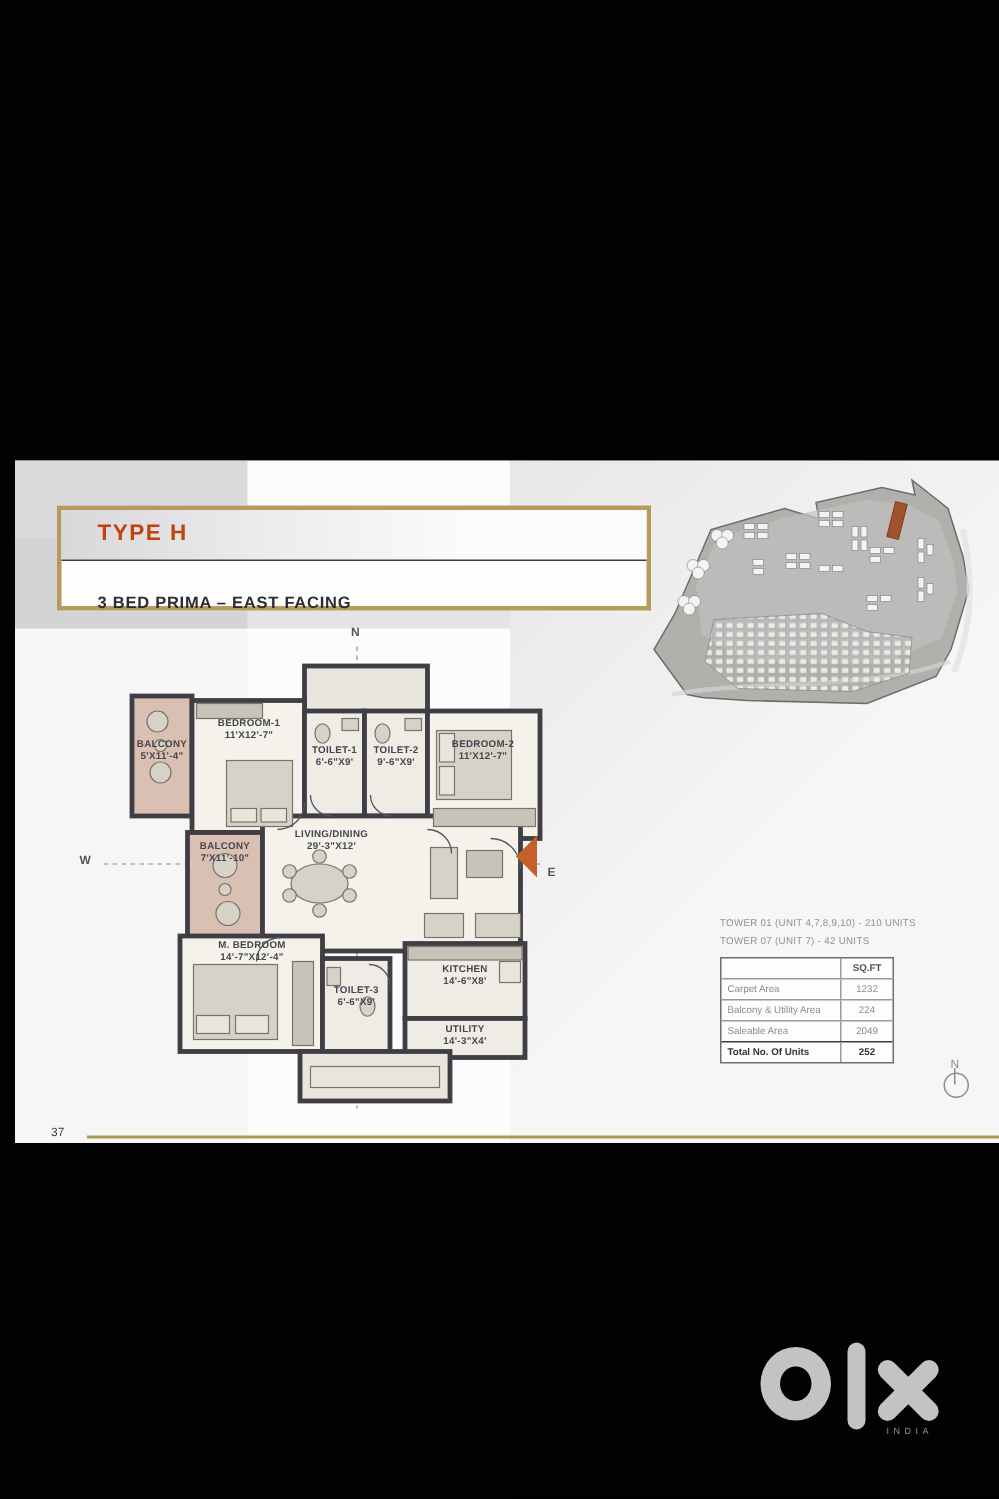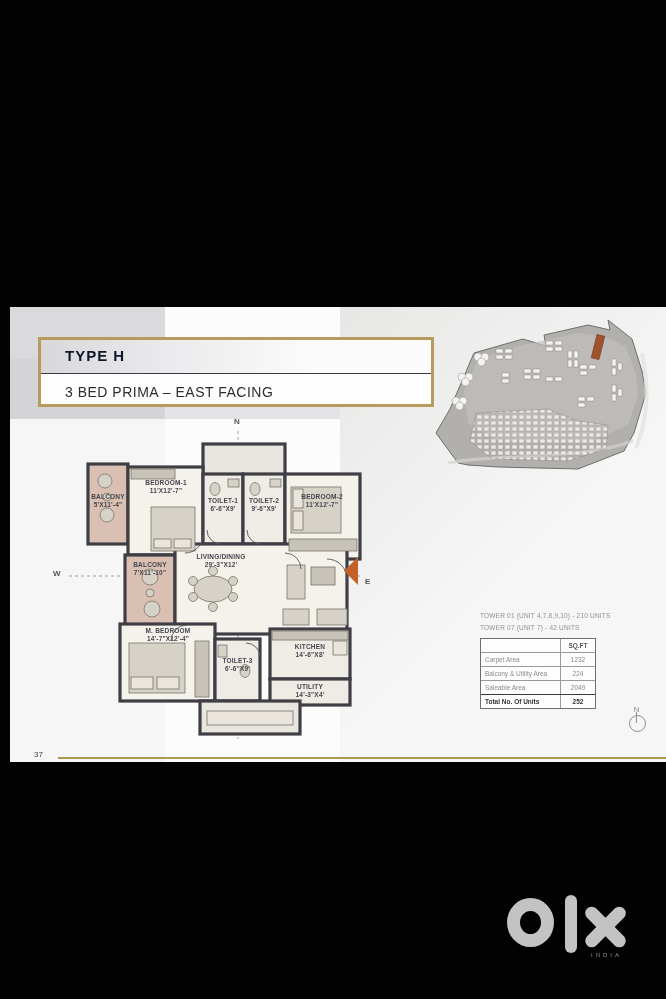--- a/index.html
+++ b/index.html
@@ -10,22 +10,22 @@
   .page{position:absolute;left:10px;top:307px;width:656px;height:455px;background:#f6f6f6;overflow:hidden;}
   .tile{position:absolute;pointer-events:none;}
   .t1{left:0;top:0;width:155px;height:112px;background:#dadadc;}
   .t2{left:155px;top:0;width:175px;height:455px;background:rgba(255,255,255,.65);}
   .t3{left:0;top:52px;width:330px;height:60px;background:rgba(208,208,211,.55);}
   .t4{left:330px;top:0;width:326px;height:455px;background:linear-gradient(135deg,rgba(215,213,210,.45),rgba(246,246,246,0) 55%);}
 
   
   .hbox{position:absolute;left:28px;top:30px;width:390px;height:64px;border:3px solid #b69a5e;background:#fdfdfd;}
   .hbox .toprow{position:absolute;left:0;top:0;right:0;height:33px;background:linear-gradient(90deg,#d8d8da 0%,#ececee 35%,#fbfbfb 70%);border-bottom:1px solid #3a3a40;}
-  .type-title{position:absolute;left:24px;top:7px;font-size:15px;letter-spacing:1px;color:#0f172a;font-weight:bold;}
-  .subtitle{position:absolute;left:24px;top:44px;font-size:14px;letter-spacing:.5px;color:#2c2c33;font-weight:normal;}
+  .type-title{position:absolute;left:24px;top:7px;font-size:15px;letter-spacing:1px;color:#c2410c;font-weight:bold;}
+  .subtitle{position:absolute;left:24px;top:56px;font-size:11px;letter-spacing:.5px;color:#2c2c33;font-weight:bold;}
 
   
   .keyplan{position:absolute;left:418px;top:6px;width:238px;height:172px;}
 
   
   .plan{position:absolute;left:45px;top:112px;width:322px;height:324px;}
   .room-label{position:absolute;text-align:center;font-size:6.5px;line-height:1.25;font-weight:bold;color:#45454e;letter-spacing:.2px;}
   .compass-label{position:absolute;font-size:8px;font-weight:bold;color:#55555c;}
 
   

